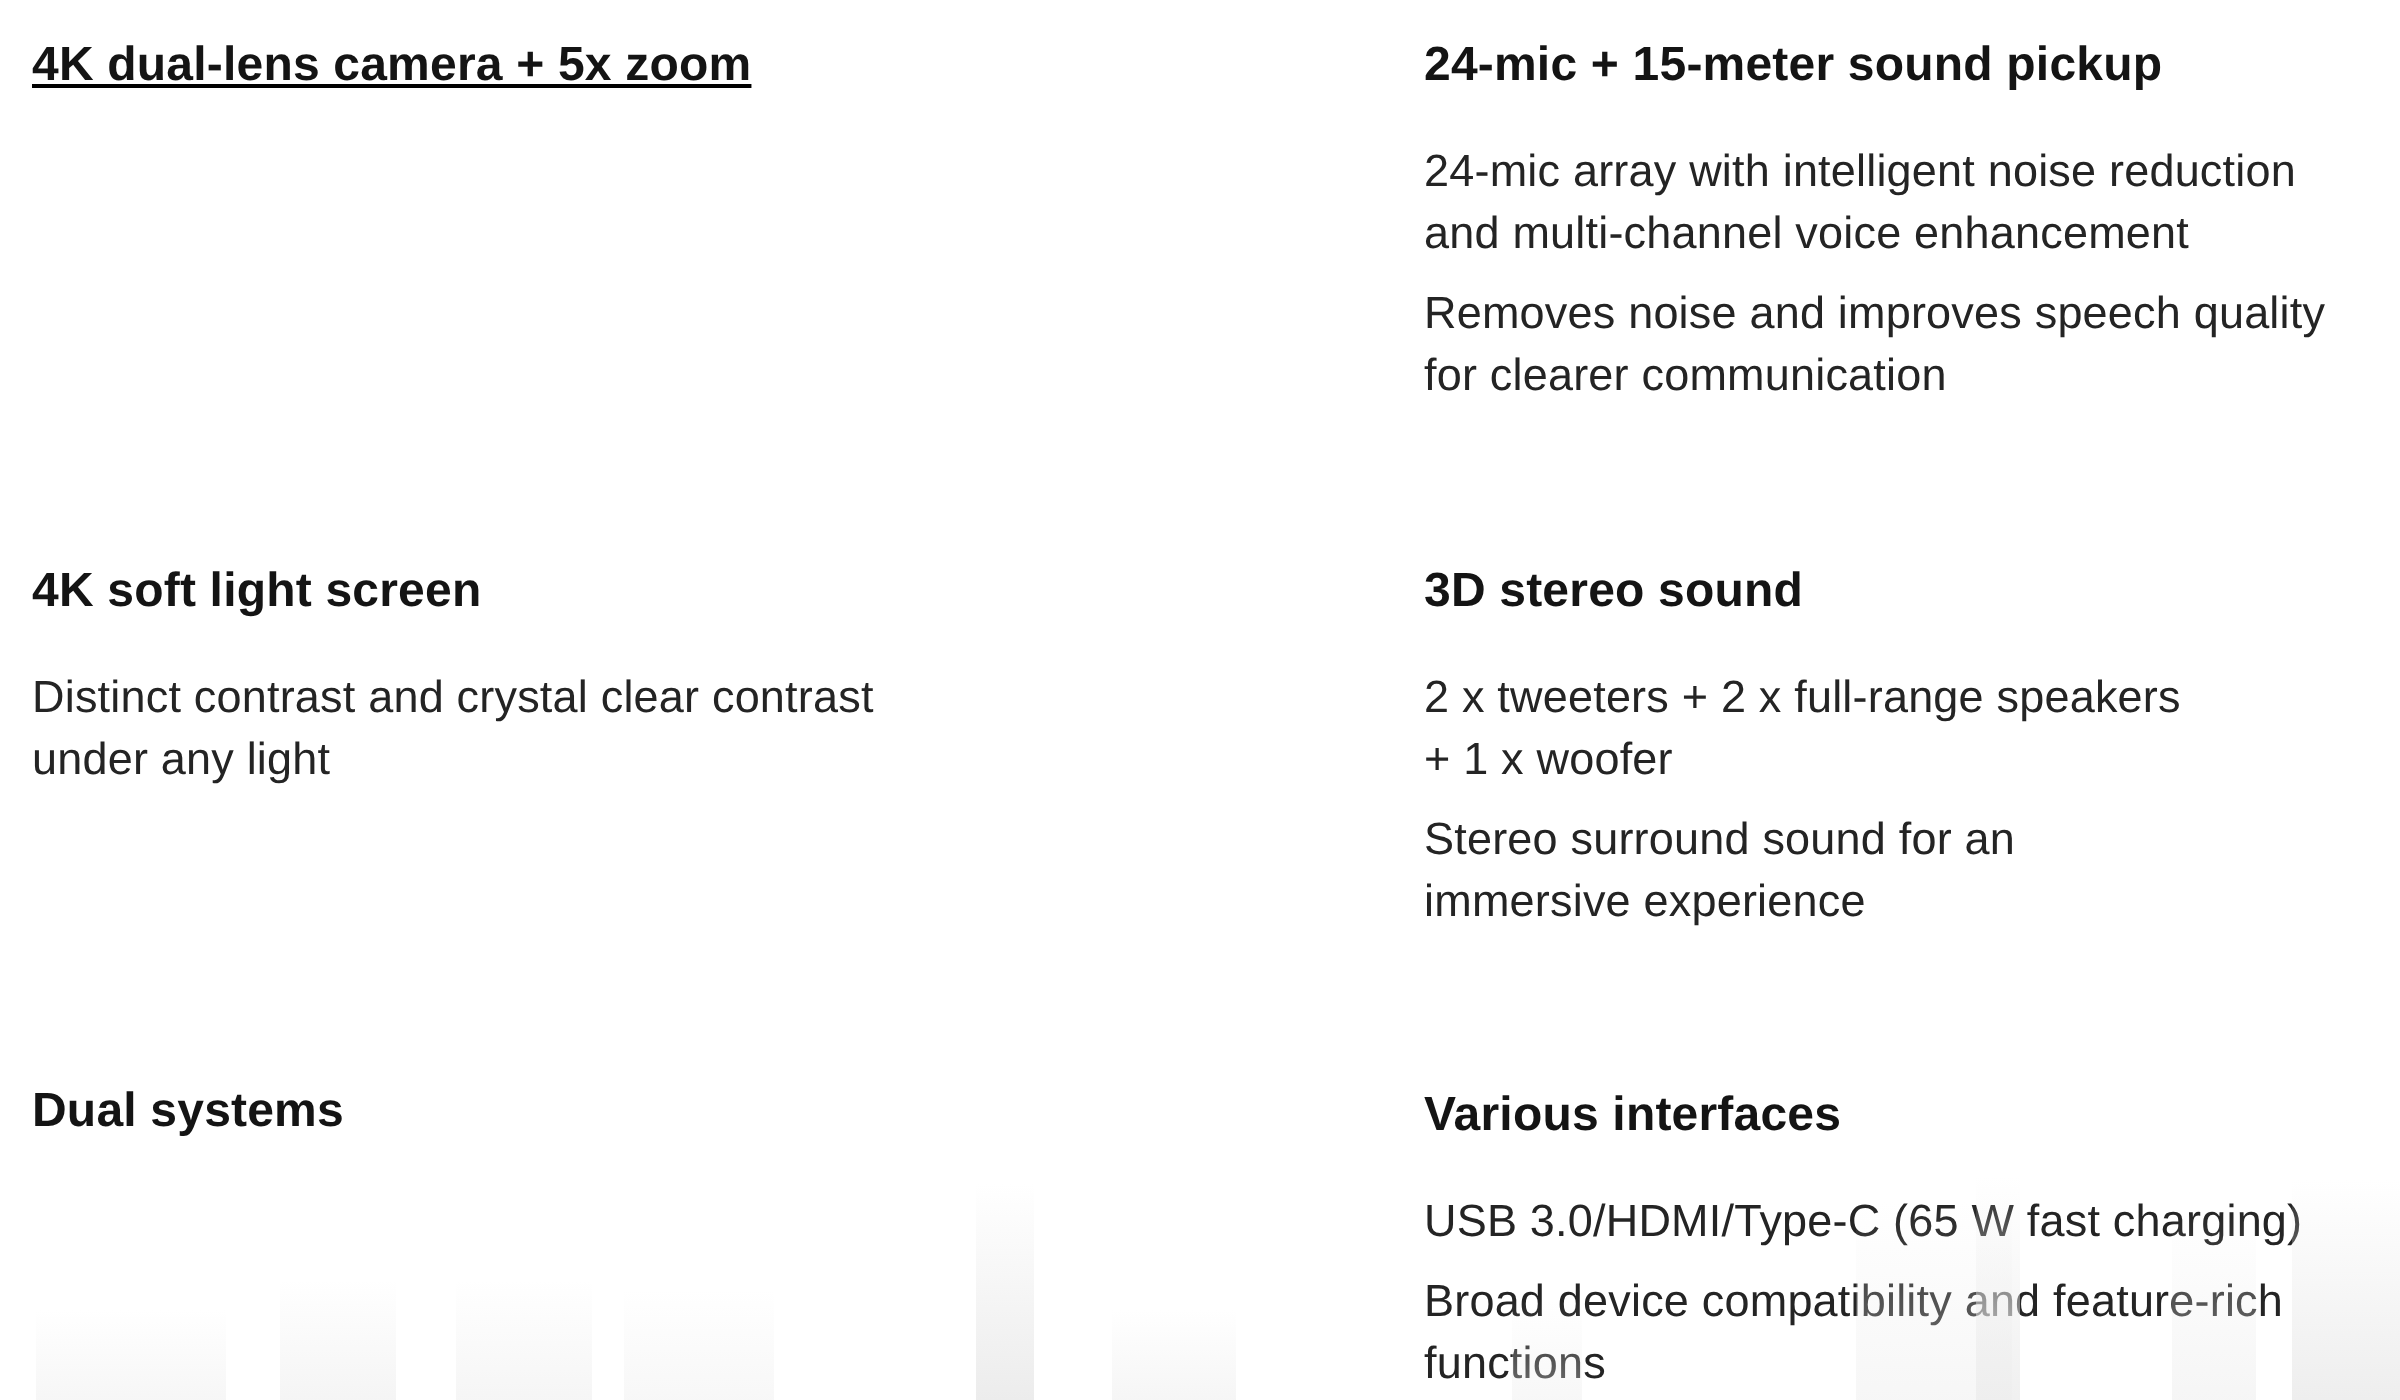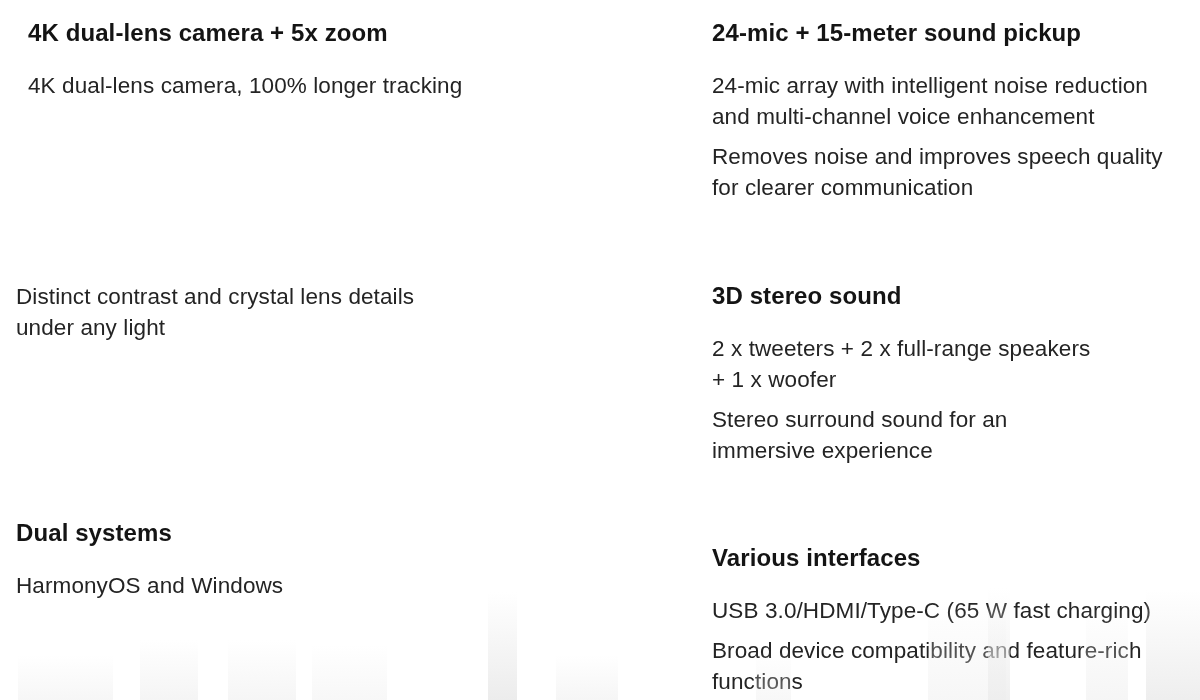--- a/index.html
+++ b/index.html
@@ -33,25 +33,25 @@
     line-height: 31px;
     font-weight: 400;
     color: #242424;
     white-space: pre-line;
     letter-spacing: 0.1px;
   }
   .feature-block p + p {
     margin-top: 9px;
   }
   
-  .pos-l1 { left: 28px;  top: 18px;  }
+  .pos-l1 { left: 16px;  top: 18px; text-decoration: underline;  }
   .pos-r1 { left: 712px; top: 18px;  width: 492px; }
   .pos-l2 { left: 16px;  top: 281px; }
   .pos-r2 { left: 712px; top: 281px; width: 492px; }
-  .pos-l3 { left: 16px;  top: 518px; }
+  .pos-l3 { left: 16px;  top: 541px; }
   .pos-r3 { left: 712px; top: 543px; width: 492px; }
 
   
   .band {
     position: absolute;
     bottom: 0;
     background: linear-gradient(to top, #ececec, rgba(236,236,236,0));
     pointer-events: none;
   }
   .b1  { left: 18px;   width: 95px; height: 45px;  opacity: .45; }
@@ -64,47 +64,46 @@
   .b8  { left: 928px;  width: 78px; height: 100px; opacity: .45; }
   .b9  { left: 988px;  width: 22px; height: 112px; opacity: .8;  }
   .b10 { left: 1086px; width: 42px; height: 95px;  opacity: .5;  }
   .b11 { left: 1146px; width: 54px; height: 110px; opacity: .9;  }
 </style>
 </head>
 <body>
 
 <section class="feature-block pos-l1">
   <h2>4K dual-lens camera + 5x zoom</h2>
-  <p>4K dual-lens camera, 100% longer tracking</p>
 </section>
 
 <section class="feature-block pos-r1">
   <h2>24-mic + 15-meter sound pickup</h2>
   <p>24-mic array with intelligent noise reduction
 and multi-channel voice enhancement</p>
   <p>Removes noise and improves speech quality
 for clearer communication</p>
 </section>
 
 <section class="feature-block pos-l2">
-  <p>Distinct contrast and crystal lens details
+  <h2>4K soft light screen</h2>
+  <p>Distinct contrast and crystal clear contrast
 under any light</p>
 </section>
 
 <section class="feature-block pos-r2">
   <h2>3D stereo sound</h2>
   <p>2 x tweeters + 2 x full-range speakers
 + 1 x woofer</p>
   <p>Stereo surround sound for an
 immersive experience</p>
 </section>
 
 <section class="feature-block pos-l3">
   <h2>Dual systems</h2>
-  <p>HarmonyOS and Windows</p>
 </section>
 
 <section class="feature-block pos-r3">
   <h2>Various interfaces</h2>
   <p>USB 3.0/HDMI/Type-C (65 W fast charging)</p>
   <p>Broad device compatibility and feature-rich
 functions</p>
 </section>
 
 <div class="band b1"></div>

